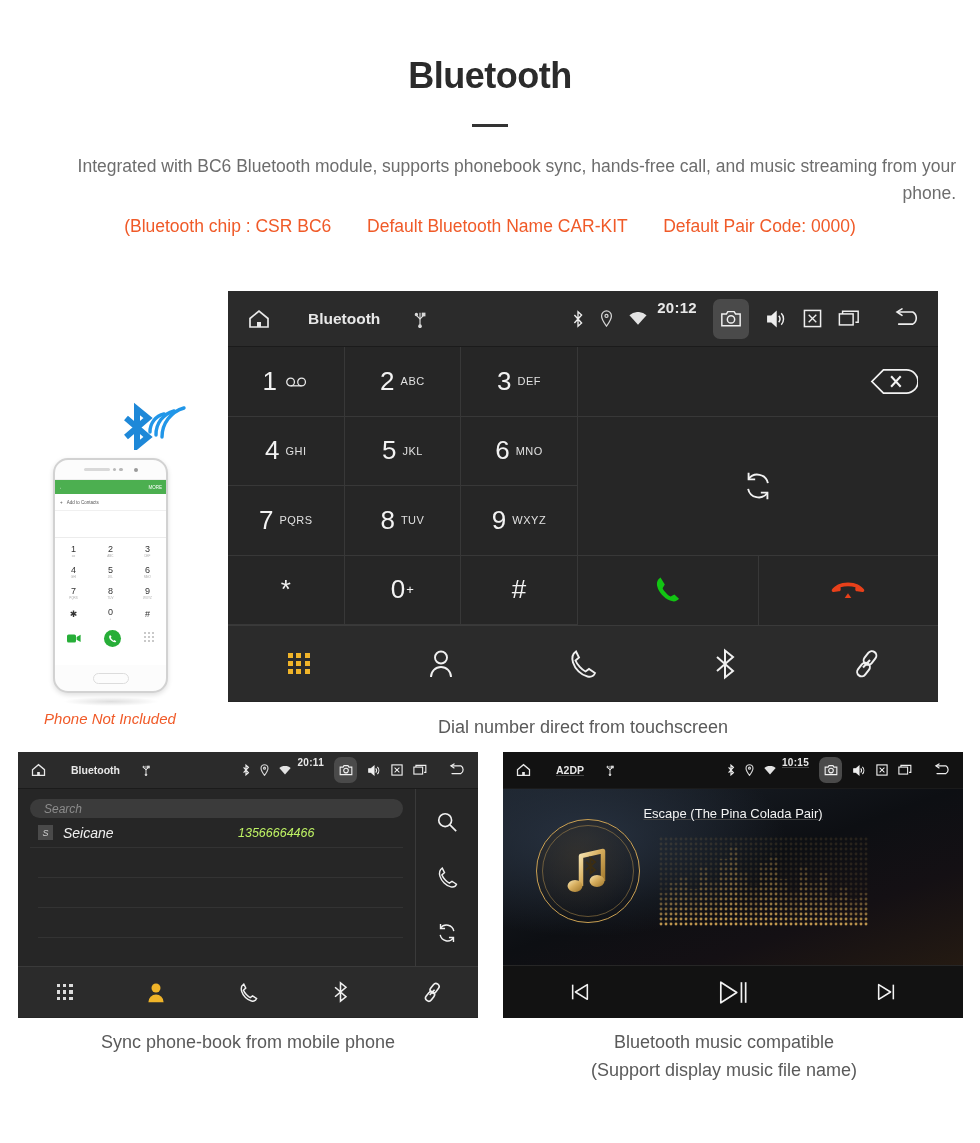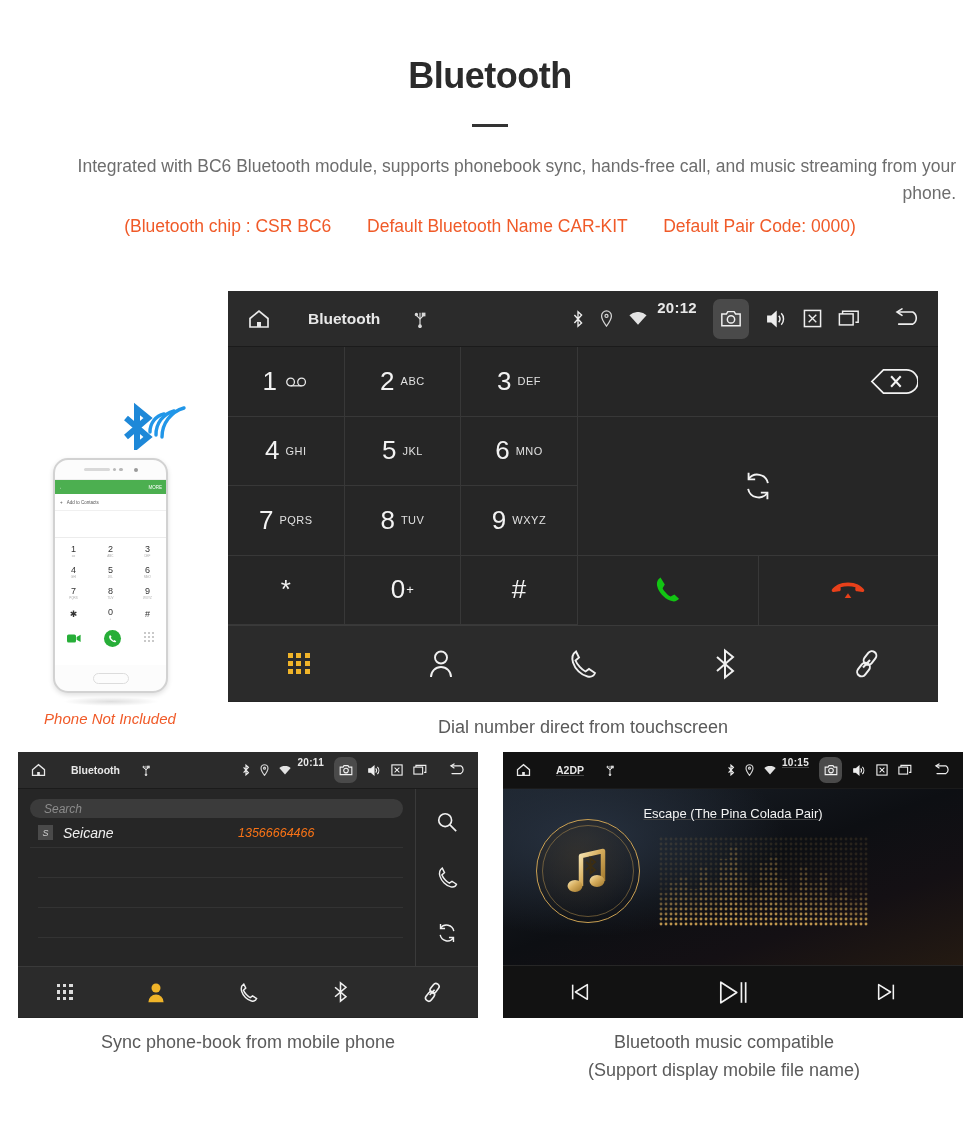--- a/index.html
+++ b/index.html
@@ -179,21 +179,21 @@
   .pb-row {
     height: 30px; display: flex; align-items: center;
     border-bottom: 1px solid #333;
   }
   .pb-avatar {
     width: 15px; height: 15px; background: #4a4a4a; color: #cfcfcf;
     font-size: 9px; display: flex; align-items: center; justify-content: center;
     margin-left: 8px;
   }
   .pb-name { color: #f0f0f0; font-size: 14px; margin-left: 10px; width: 175px; }
-  .pb-num { color: #f97316; font-size: 12.5px; }
+  .pb-num { color: #bef264; font-size: 12.5px; }
   .pb-empty { height: 30px; border-bottom: 1px solid #333; margin-left: 8px; }
   .pb-side { width: 62px; display: flex; flex-direction: column; align-items: center; justify-content: space-around; padding: 6px 0; }
   #phonebook-unit .navbar { height: 51px; }
 
   
   #music-unit { left: 503px; top: 752px; width: 460px; height: 266px; background: #0a0a0c; text-decoration: underline; }
   #music-unit .statusbar { height: 37px; padding: 0 10px 0 12px; background: #121212; }
   #music-unit .sb-title { font-size: 10.5px; margin-left: 24px; }
   #music-unit .sb-usb { margin-left: 22px; }
   #music-unit .sb-right > * { margin-left: 10px; }
@@ -892,14 +892,14 @@
           <path d="M4 4 L4 20 L17 12 Z"></path>
             <line x1="20" y1="4" x2="20" y2="20"></line>
         </svg>
       </span>
     </div>
   </div>
 </div>
 
 <div class="caption" style="left:494px; top:1028px; width:460px;">
   <div>Bluetooth music compatible</div>
-  <div>(Support display mobile file name)</div>
+  <div>(Support display music file name)</div>
 </div>
 
 </body></html>

